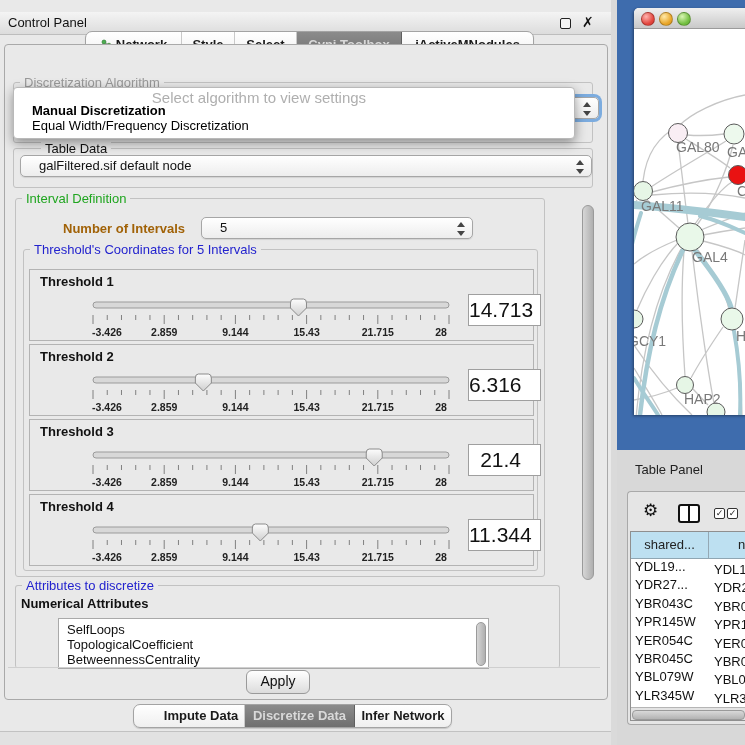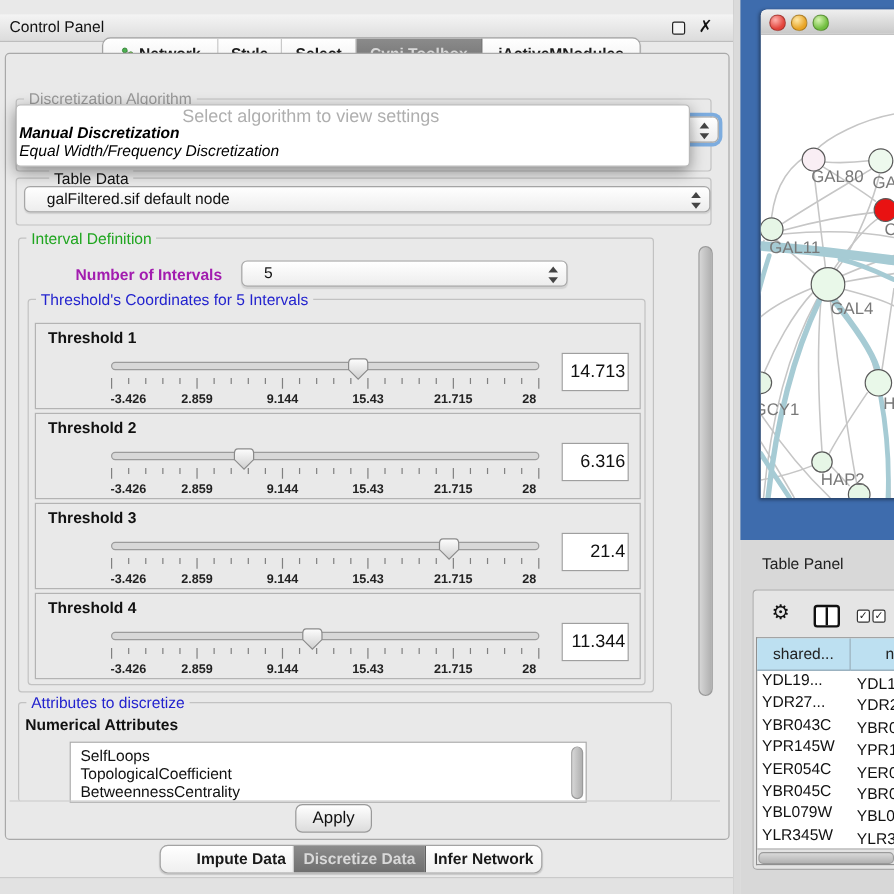--- a/index.html
+++ b/index.html
@@ -37,29 +37,29 @@
          font-size:13px;color:#111;line-height:20px;padding-left:18px;box-shadow:0 1px 1px rgba(0,0,0,.1);}
   .stepper{position:absolute;right:7px;top:4px;width:8px;height:14px;}
   .stepper:before,.stepper:after{content:"";position:absolute;left:0;border-left:4px solid transparent;border-right:4px solid transparent;}
   .stepper:before{top:0;border-bottom:5px solid #444;}
   .stepper:after{bottom:0;border-top:5px solid #444;}
   #disc-combo{box-shadow:0 0 0 3px #7CACDF;}
   
   #popup{left:13px;top:87px;width:560px;height:50px;background:#FFF;border:1px solid #B9B9B9;
          border-radius:4px;box-shadow:0 4px 12px rgba(0,0,0,.4);z-index:30;}
   #popup .ph{font-size:15px;color:#AFAFAF;text-align:center;padding:1px 70px 0 0;height:14px;}
-  #popup .opt{font-size:13px;color:#000;padding-left:2px;height:15px;line-height:15px;font-style:italic;}
+  #popup .opt{font-size:13px;color:#000;padding-left:18px;height:15px;line-height:15px;}
   #popup .opt:first-of-type{font-weight:bold;}
   
   .th-row{position:absolute;left:5px;width:503px;height:70px;border:1px solid #B3B3B3;background:#E9E9E9;}
   .th-label{position:absolute;left:10px;top:4px;font-size:13px;font-weight:bold;color:#111;}
   .slider{position:absolute;left:55px;top:26px;}
   .tick-text{font-size:10.5px;font-weight:bold;fill:#222;font-family:"Liberation Sans",sans-serif;}
   .th-value{position:absolute;left:438px;top:24px;width:52px;height:30px;background:#FFF;border:1px solid #9F9F9F;
-            font-size:15px;color:#111;text-align:right;line-height:30px;padding-right:2px;}
+            font-size:21px;color:#111;text-align:right;line-height:30px;padding-right:19px;}
   
   #attr-list{left:58px;top:618px;width:429px;height:49px;background:#FFF;border:1px solid #A9A9A9;overflow:hidden;}
   #attr-list .item{font-size:13px;color:#111;line-height:15px;padding-left:8px;}
   .vthumb{position:absolute;background:linear-gradient(90deg,#D6D6D6,#AFAFAF);border:1px solid #9A9A9A;border-radius:6px;}
   #attr-thumb{right:2px;top:3px;width:8px;height:42px;}
   #main-thumb{left:582px;top:205px;width:10px;height:373px;}
   #sep-line{left:8px;top:667px;width:592px;height:1px;background:#CFCFCF;}
   
   #apply-btn{left:246px;top:670px;width:62px;height:22px;background:linear-gradient(#FFFFFF,#DCDCDC);
              border:1px solid #9A9A9A;border-radius:6px;font-size:14px;color:#111;text-align:center;line-height:21px;}
@@ -146,21 +146,21 @@
     <div id="popup" class="abs">
       <div class="ph">Select algorithm to view settings</div>
       <div id="popup-items">
           <div class="opt">Manual Discretization</div>
           <div class="opt">Equal Width/Frequency Discretization</div>
         </div>
     </div>
 
     <div class="abs group" style="left:15px;top:198px;width:528px;height:377px;">
       <span class="gtitle green">Interval Definition</span>
-      <span style="position:absolute;left:47px;top:22px;font-size:13px;font-weight:bold;color:#a21caf;">Number of Intervals</span>
+      <span style="position:absolute;left:47px;top:22px;font-size:13px;font-weight:bold;color:#a16207;">Number of Intervals</span>
       <div class="combo" style="position:absolute;left:185px;top:18px;width:252px;height:20px;">
         <span>5</span>
         <span class="stepper"></span>
       </div>
       <div class="abs group" style="left:7px;top:50px;width:513px;height:320px;">
         <span class="gtitle blue">Threshold's Coordinates for 5 Intervals</span>
         <div id="threshold-rows">
             <div class="th-row" style="top: 19px;">
               <div class="th-label">Threshold 1</div>
               <svg class="slider" width="372" height="44" viewBox="0 0 372 44">

